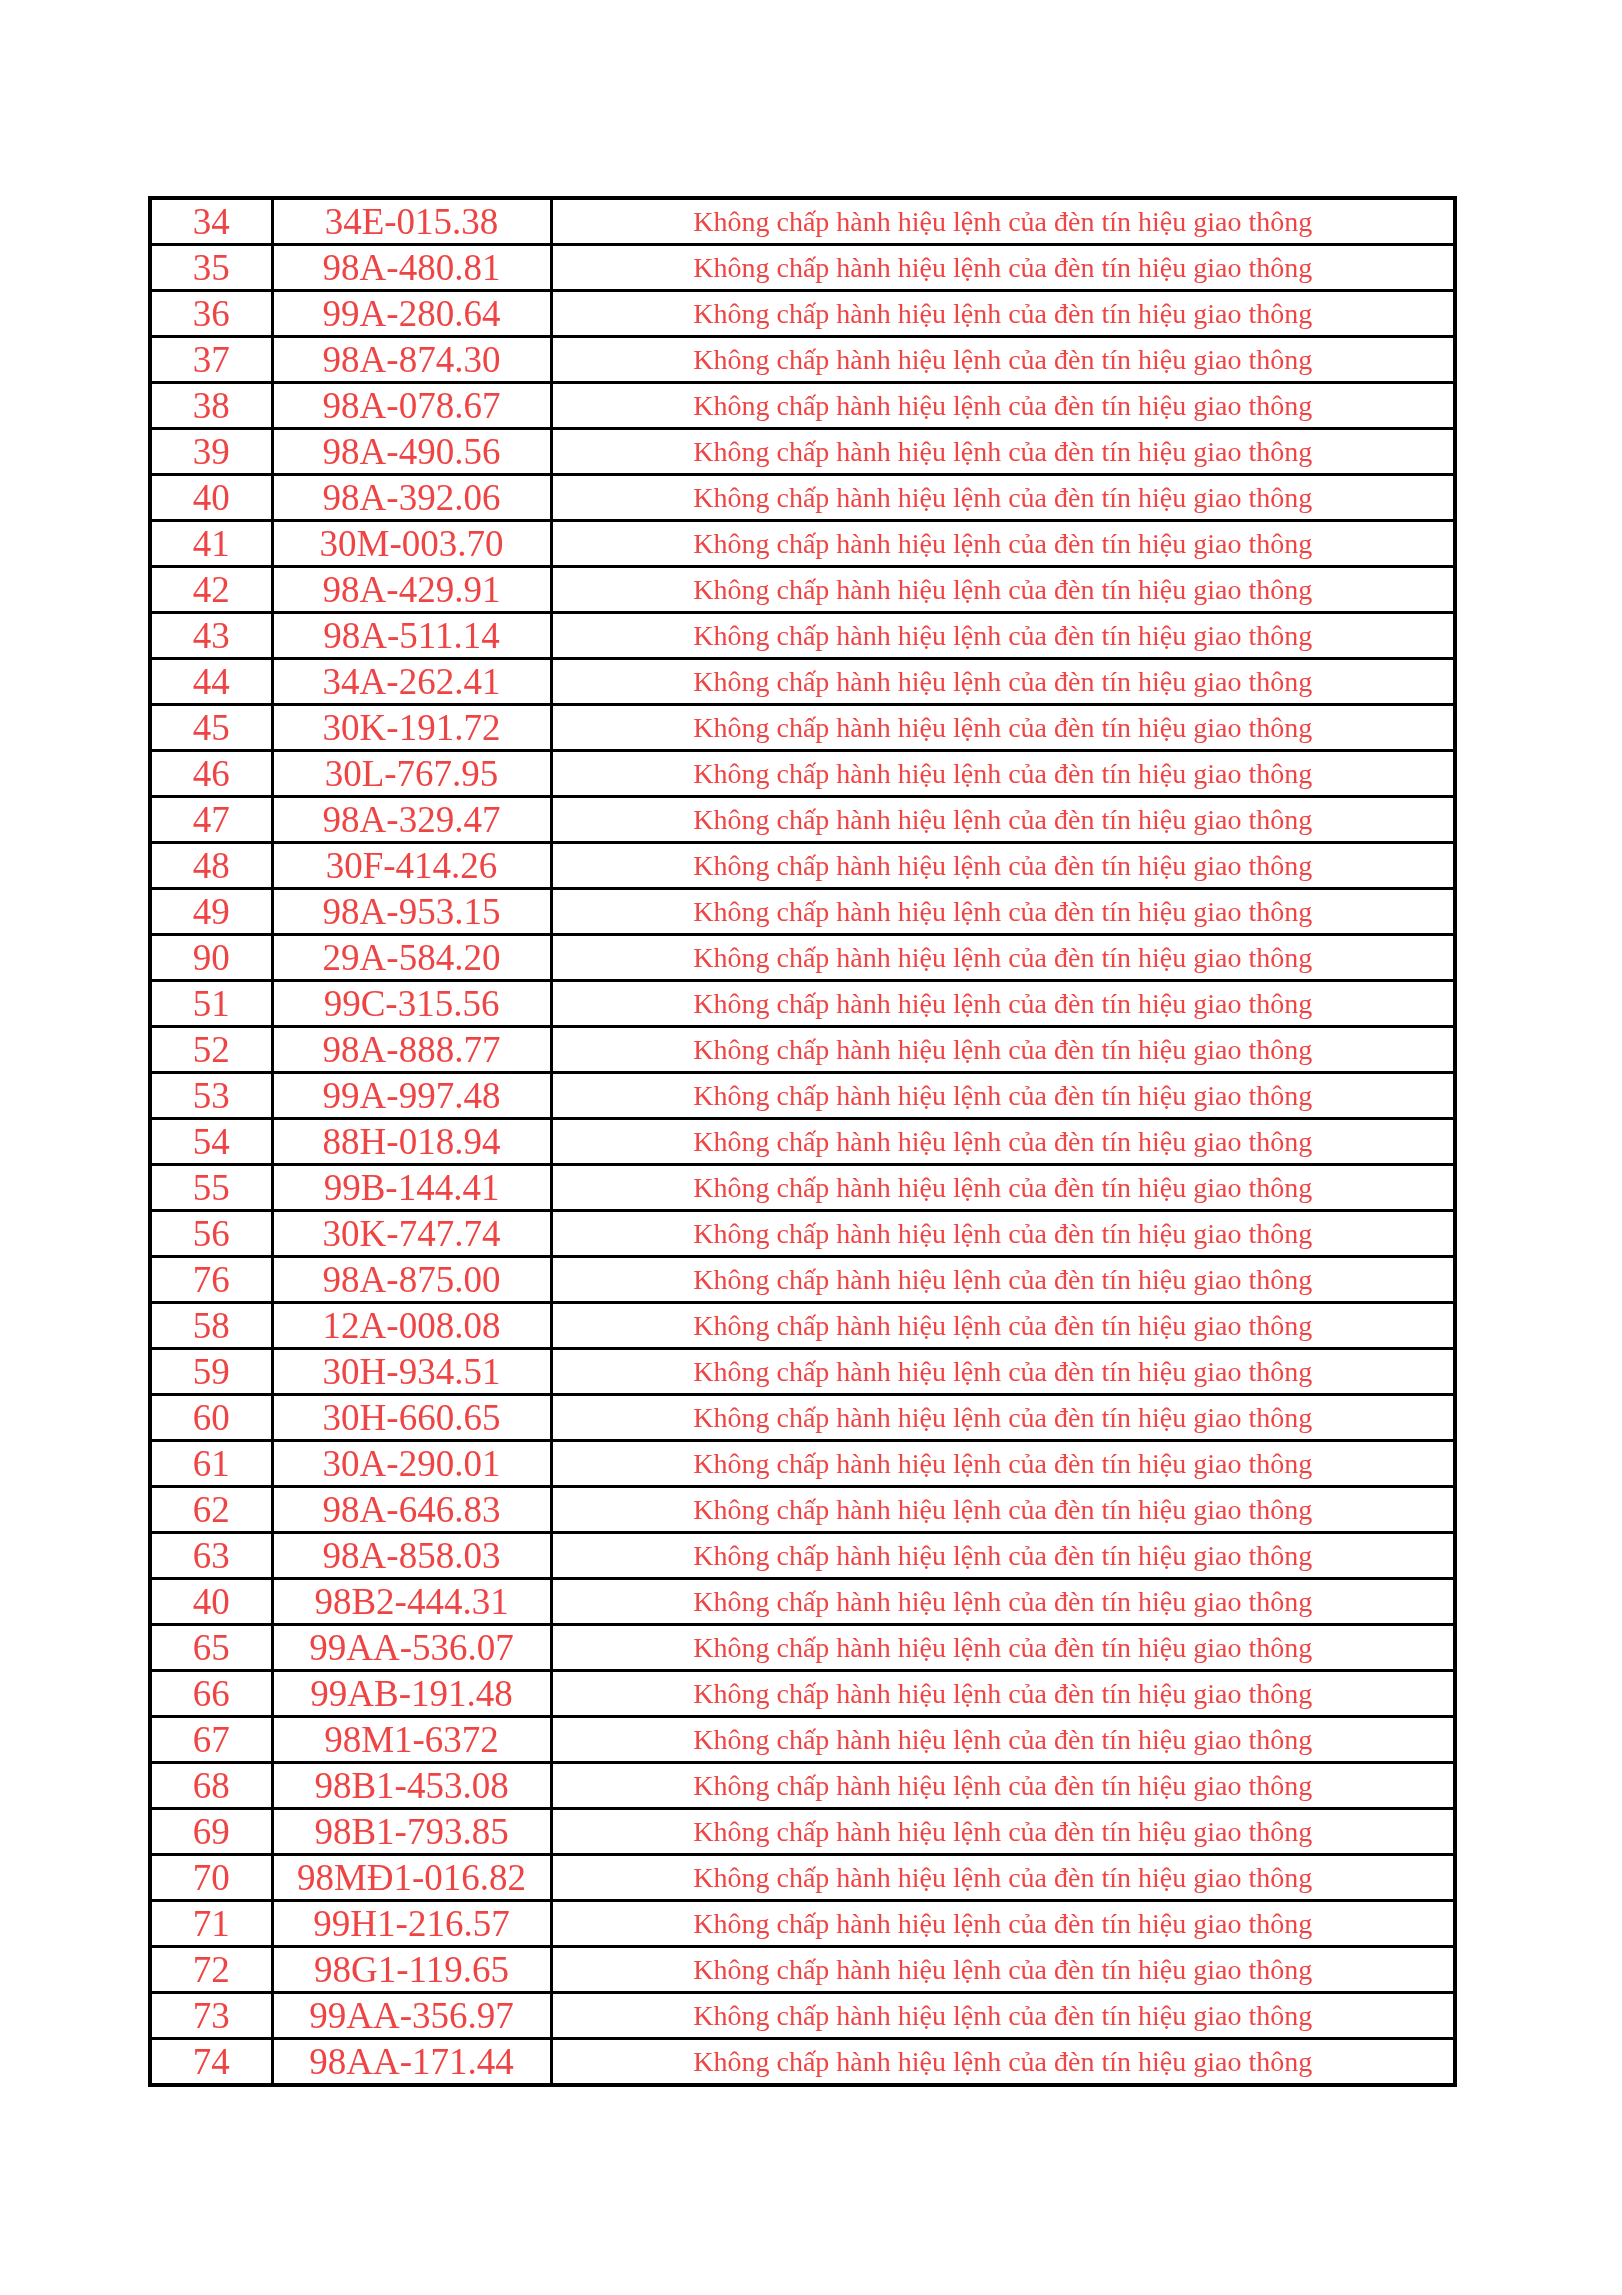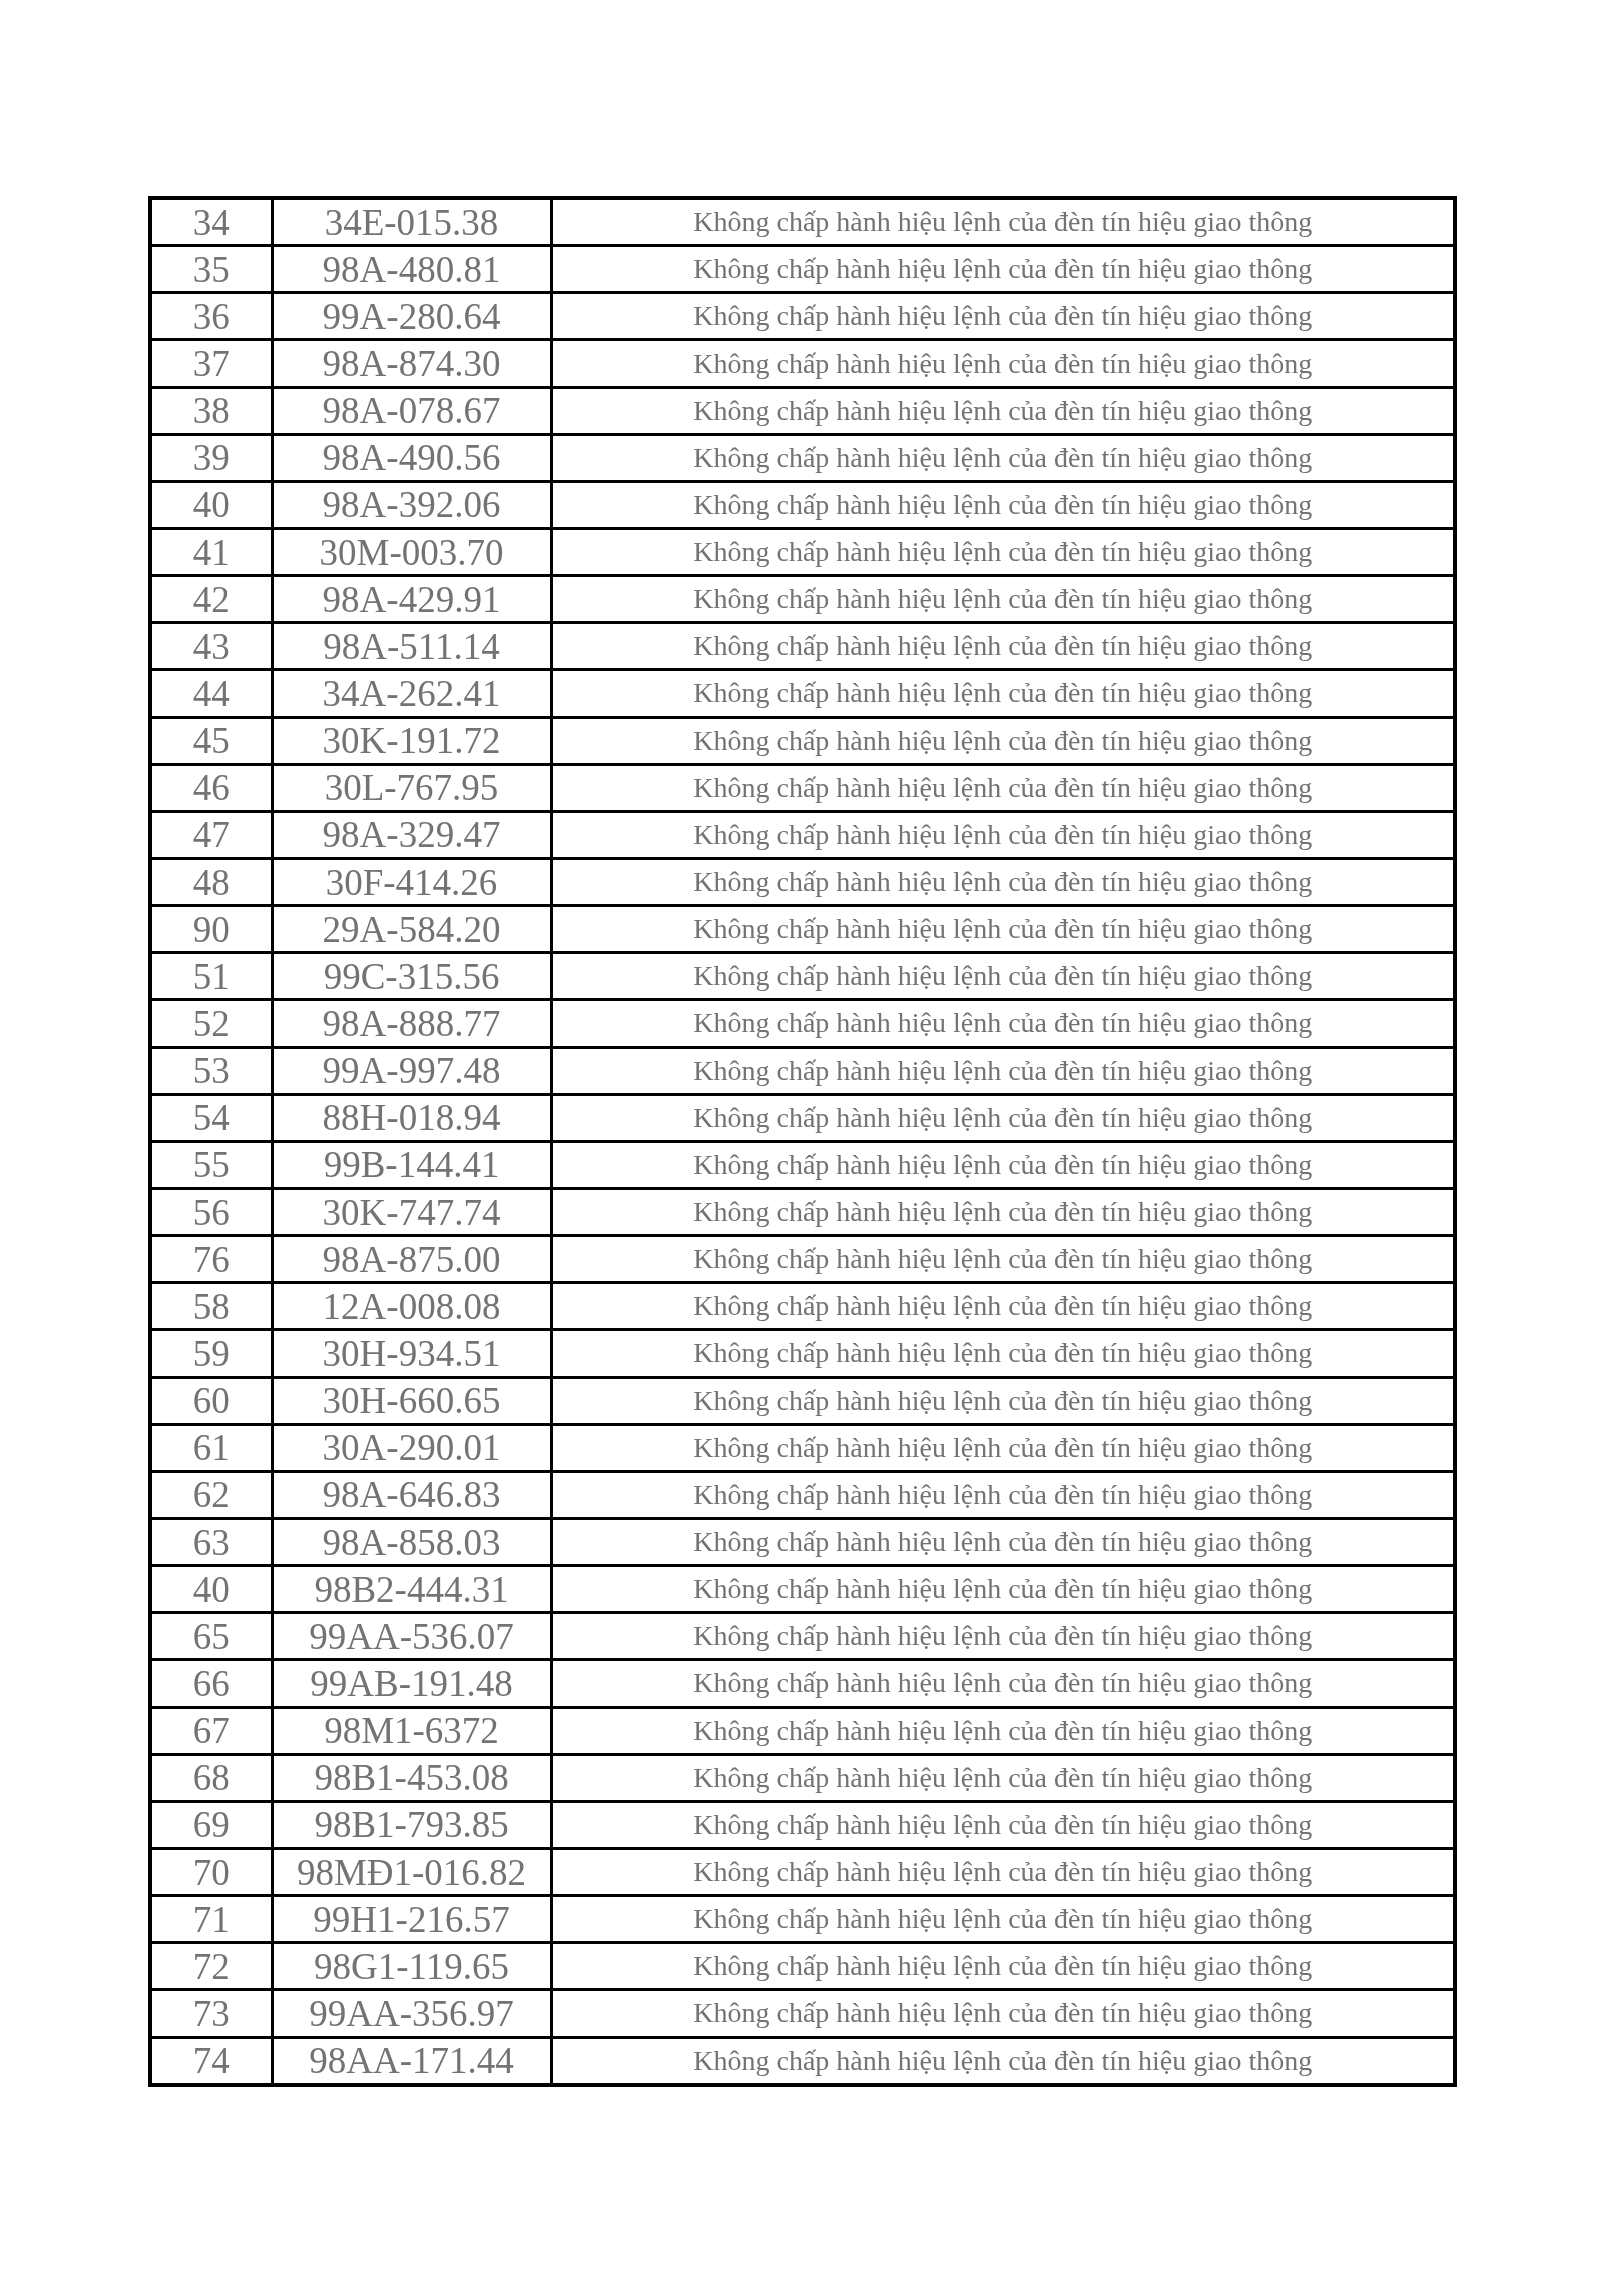--- a/index.html
+++ b/index.html
@@ -18,21 +18,21 @@
     position: absolute;
     left: 148px;
     top: 196px;
     width: 1305px;
     height: 1891px;
     border-collapse: collapse;
     table-layout: fixed;
     background: #ffffff;
     border: 4px solid #000000;
     font-family: "Liberation Serif", "DejaVu Serif", serif;
-    color: #737373;
+    color: #ef4444;
   }
   table.violation-table col.col-no        { width: 122px; }
   table.violation-table col.col-plate     { width: 279px; }
   table.violation-table col.col-violation { width: 904px; }
   table.violation-table td {
     border: 3.2px solid #000000;
     padding: 0;
     text-align: center;
     vertical-align: middle;
     overflow: hidden;
@@ -130,20 +130,25 @@
     <td class="cell-no">47</td>
     <td class="cell-plate">98A-329.47</td>
     <td class="cell-violation">Không chấp hành hiệu lệnh của đèn tín hiệu giao thông</td>
   </tr>
         <tr>
     <td class="cell-no">48</td>
     <td class="cell-plate">30F-414.26</td>
     <td class="cell-violation">Không chấp hành hiệu lệnh của đèn tín hiệu giao thông</td>
   </tr>
         <tr>
+    <td class="cell-no">49</td>
+    <td class="cell-plate">98A-953.15</td>
+    <td class="cell-violation">Không chấp hành hiệu lệnh của đèn tín hiệu giao thông</td>
+  </tr>
+        <tr>
     <td class="cell-no">90</td>
     <td class="cell-plate">29A-584.20</td>
     <td class="cell-violation">Không chấp hành hiệu lệnh của đèn tín hiệu giao thông</td>
   </tr>
         <tr>
     <td class="cell-no">51</td>
     <td class="cell-plate">99C-315.56</td>
     <td class="cell-violation">Không chấp hành hiệu lệnh của đèn tín hiệu giao thông</td>
   </tr>
         <tr>

